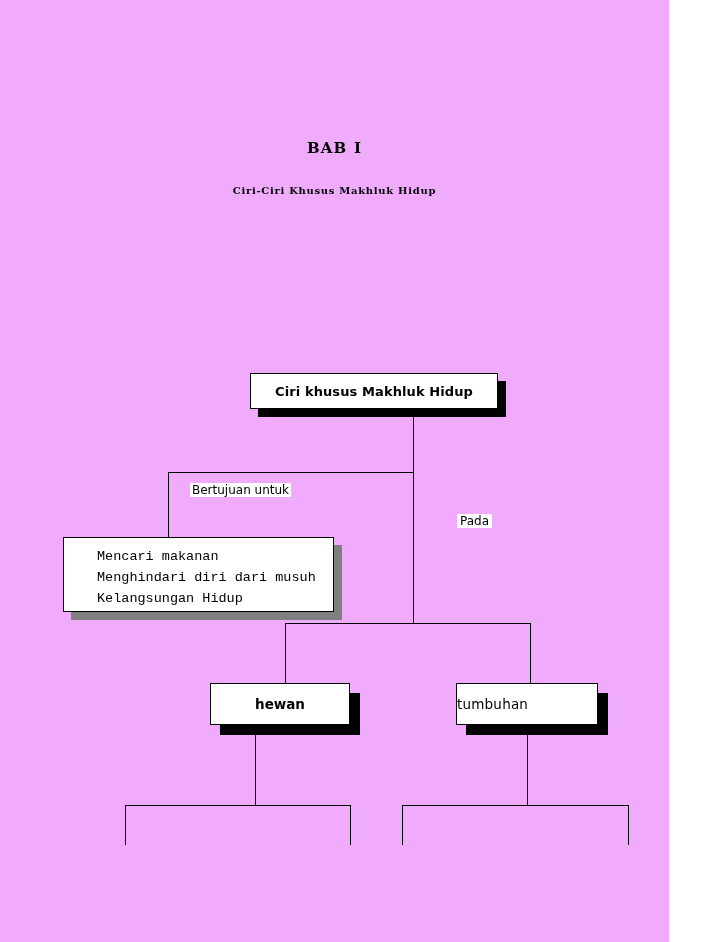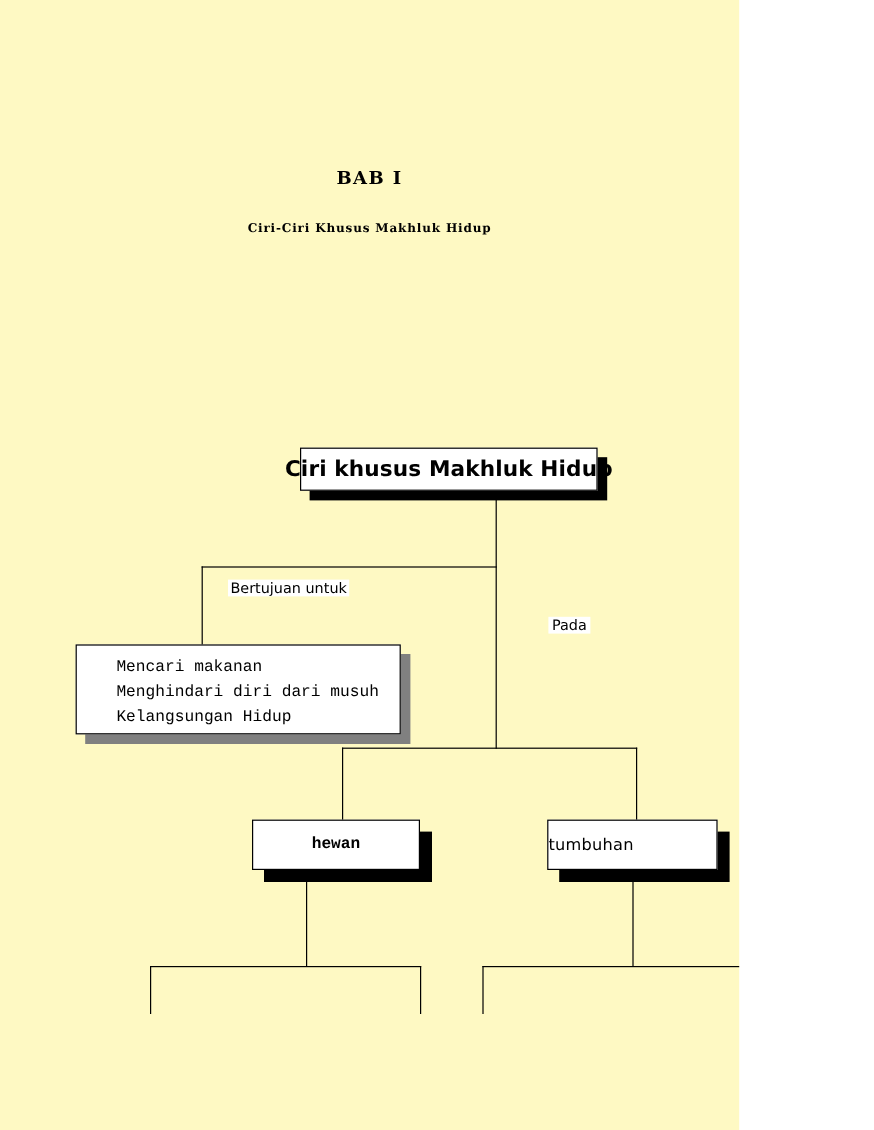--- a/index.html
+++ b/index.html
@@ -2,23 +2,23 @@
 <html><head>
 <meta charset="utf-8">
 <style>
   html, body {
     margin: 0;
     padding: 0;
     background: #ffffff;
   }
   #page {
     position: relative;
-    width: 616px;
+    width: 669px;
     height: 942px;
-    background: #fef9c3;
+    background: #f0abfc;
     overflow: hidden;
     font-family: "DejaVu Sans", sans-serif;
   }
 
   
   .heading {
     position: absolute;
     width: 100%;
     left: 0;
     text-align: center;
@@ -74,21 +74,21 @@
   #node-root {
     left: 250px;
     top: 373px;
     width: 248px;
     height: 36px;
     display: flex;
     align-items: center;
     justify-content: center;
   }
   #node-root .node-label {
-    font-size: 18px;
+    font-size: 13px;
     font-weight: bold;
     letter-spacing: 0.1px;
   }
   #shadow-root {
     left: 258px;
     top: 381px;
     width: 248px;
     height: 36px;
   }
 
@@ -118,21 +118,20 @@
     top: 683px;
     width: 140px;
     height: 42px;
     display: flex;
     align-items: center;
     justify-content: center;
   }
   #node-hewan .node-label {
     font-size: 13.5px;
     font-weight: bold;
-    font-family: Liberation Mono, monospace;
   }
   #shadow-hewan {
     left: 220px;
     top: 693px;
     width: 140px;
     height: 42px;
   }
 
   
   #node-tumbuhan {

